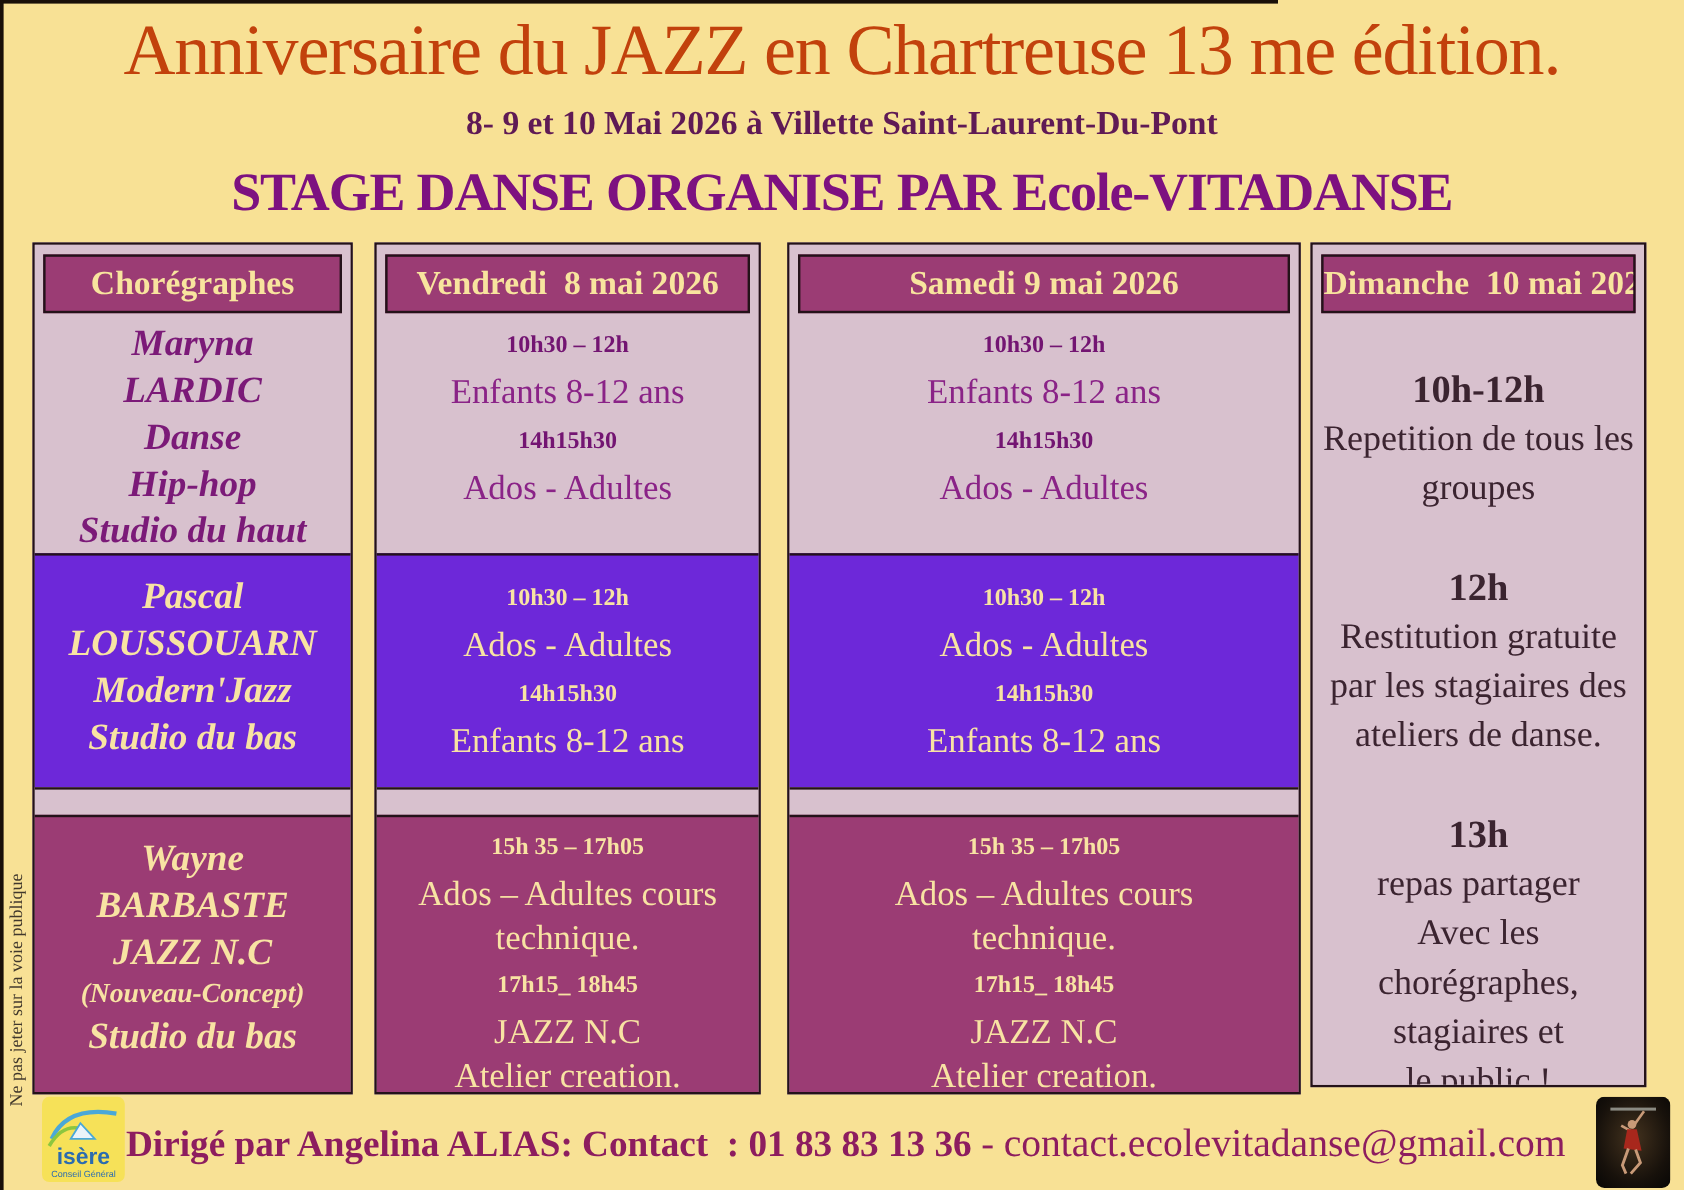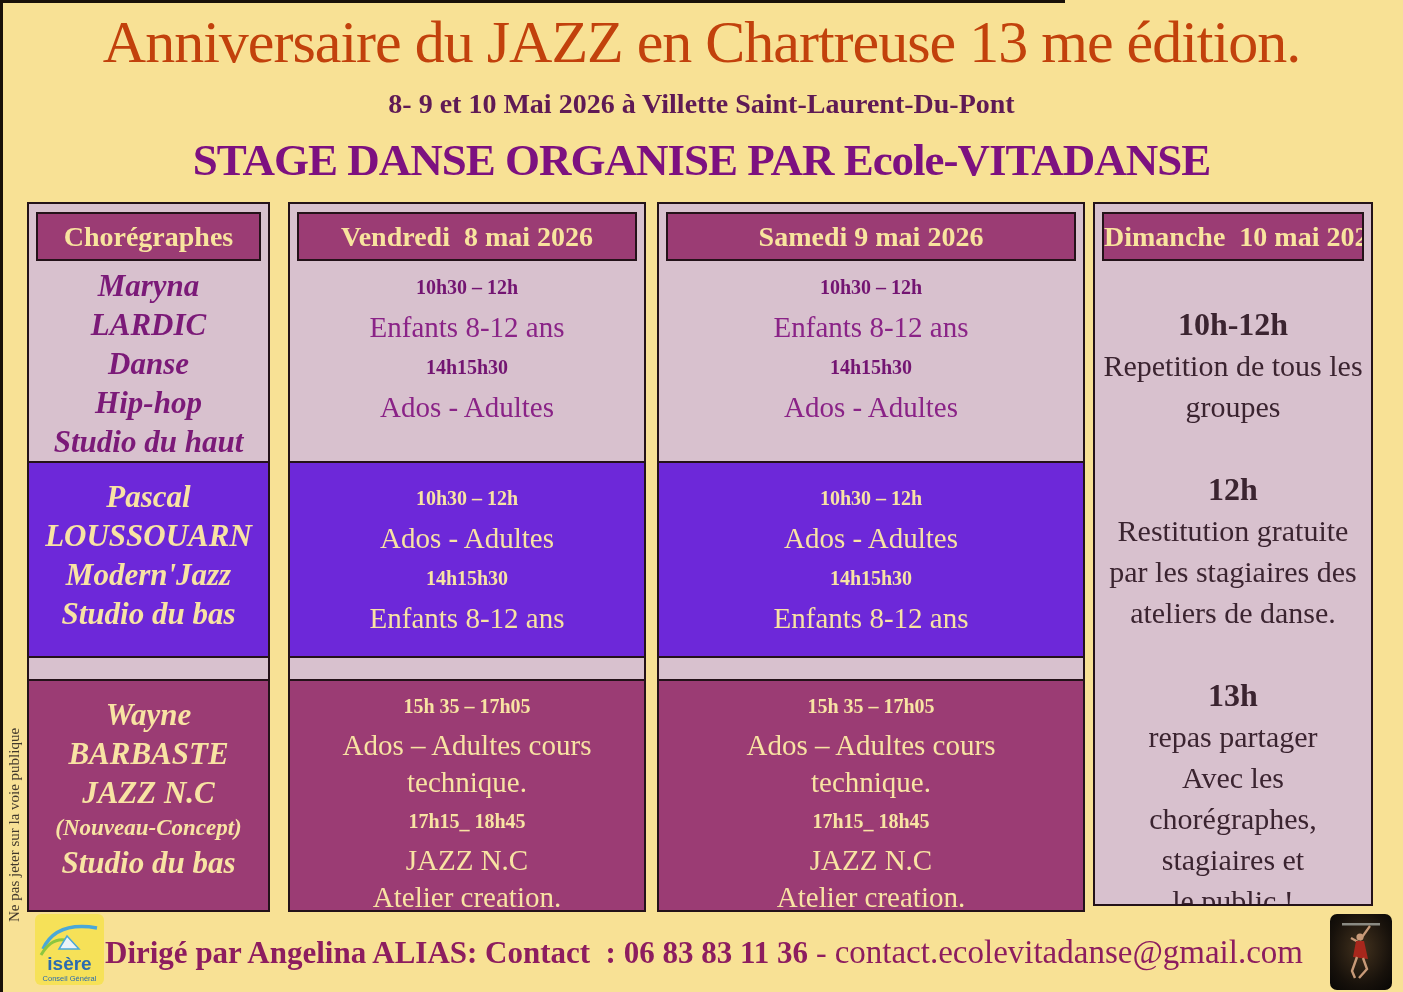--- a/index.html
+++ b/index.html
@@ -36,22 +36,22 @@
   
   .side-note {
     position:absolute; left:6px; top:922px;
     transform:rotate(-90deg); transform-origin:top left;
     width:345px; font-size:15px; color:#41382c; white-space:pre;
   }
 
   
   .cols { position:absolute; top:202px; left:27px; display:flex; }
   .col  { border:2px solid #241219; background:#D8C1CE; }
-  .colA { width:243px; height:710px; margin-right:18px; }
-  .colB { width:358px; height:710px; margin-right:11px; }
+  .colA { width:267px; height:710px; margin-right:18px; }
+  .colB { width:322px; height:710px; margin-right:22px; }
   .colC { width:428px; height:710px; margin-right:8px;  }
   .colD { width:280px; height:704px; }
 
   .col-header {
     margin:8px 7px 0 7px; height:49px;
     background:#9B3C74; border:2px solid #241219;
     color:#F8E49E; font-weight:bold; font-size:28px;
     text-align:center; line-height:45px; white-space:pre;
     overflow:hidden;
   }
@@ -235,21 +235,21 @@
 
   <svg class="isere-logo" viewBox="0 0 71 73">
     <rect x="1" y="1" width="69" height="71" rx="6" fill="#F6E158"></rect>
     <path d="M9,36 Q22,8 63,15" stroke="#4AA8D8" stroke-width="3.5" fill="none"></path>
     <path d="M7,42 Q17,25 31,27" stroke="#8CC63F" stroke-width="3" fill="none"></path>
     <path d="M25,36 L33,23 L45,36 Z" fill="#EAF3F9" stroke="#4AA8D8" stroke-width="1.5"></path>
     <text x="35.5" y="57" text-anchor="middle" font-family="Liberation Sans, sans-serif" font-size="19" font-weight="bold" fill="#2B6CB0">isère</text>
     <text x="35.5" y="68" text-anchor="middle" font-family="Liberation Sans, sans-serif" font-size="7.5" fill="#2B6CB0">Conseil Général</text>
   </svg>
 
-  <div class="footer-line"><span class="footer-lead">Dirigé par Angelina ALIAS: Contact  : 06 83 83 11 36</span><span class="footer-sep"> - </span><span class="footer-email">contact.ecolevitadanse@gmail.com</span></div>
+  <div class="footer-line"><span class="footer-lead">Dirigé par Angelina ALIAS: Contact  : 01 83 83 13 36</span><span class="footer-sep"> - </span><span class="footer-email">contact.ecolevitadanse@gmail.com</span></div>
 
   <svg class="dancer-photo" viewBox="0 0 62 76">
     <defs>
       <radialGradient id="dg" cx="50%" cy="45%" r="70%">
         <stop offset="0%" stop-color="#43321e"></stop>
         <stop offset="70%" stop-color="#17110b"></stop>
         <stop offset="100%" stop-color="#0a0806"></stop>
       </radialGradient>
     </defs>
     <rect x="0" y="0" width="62" height="76" rx="7" fill="url(#dg)"></rect>

